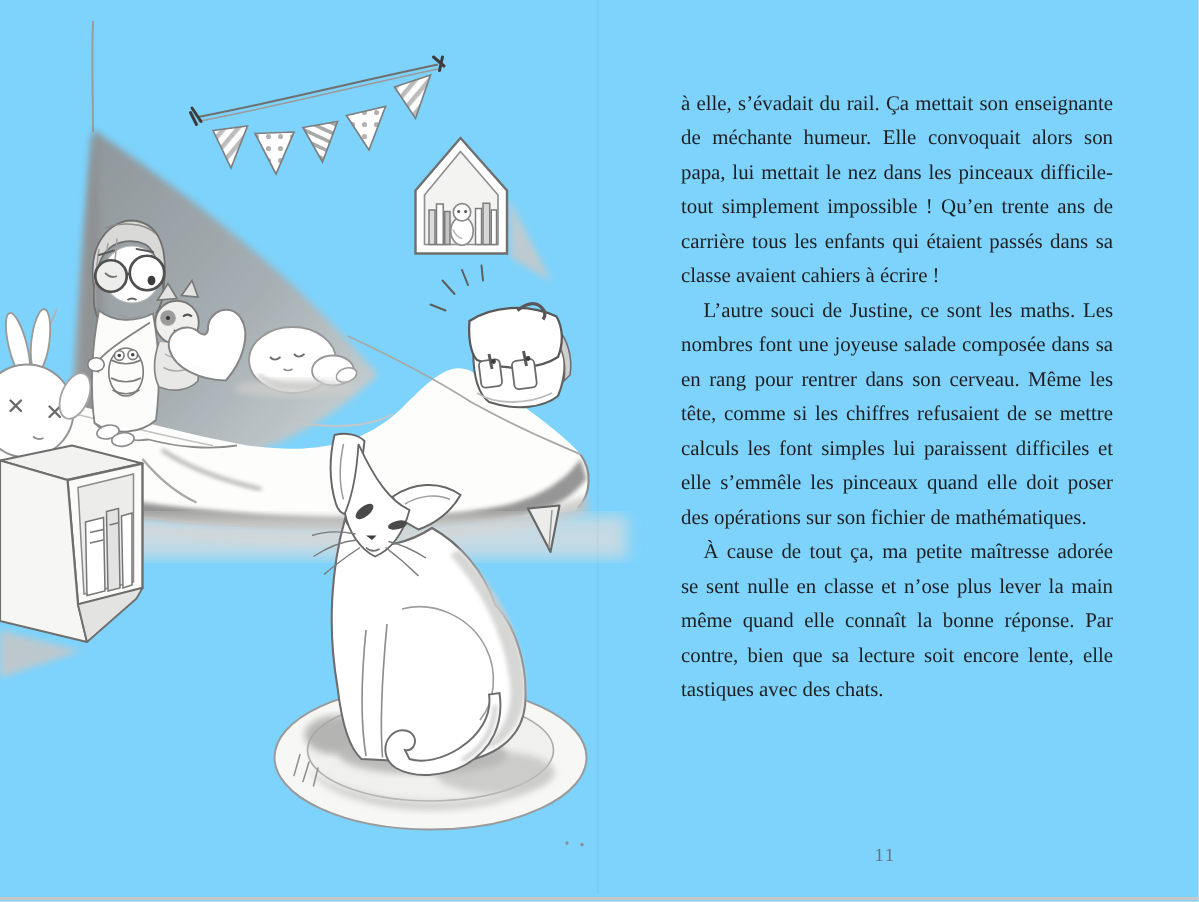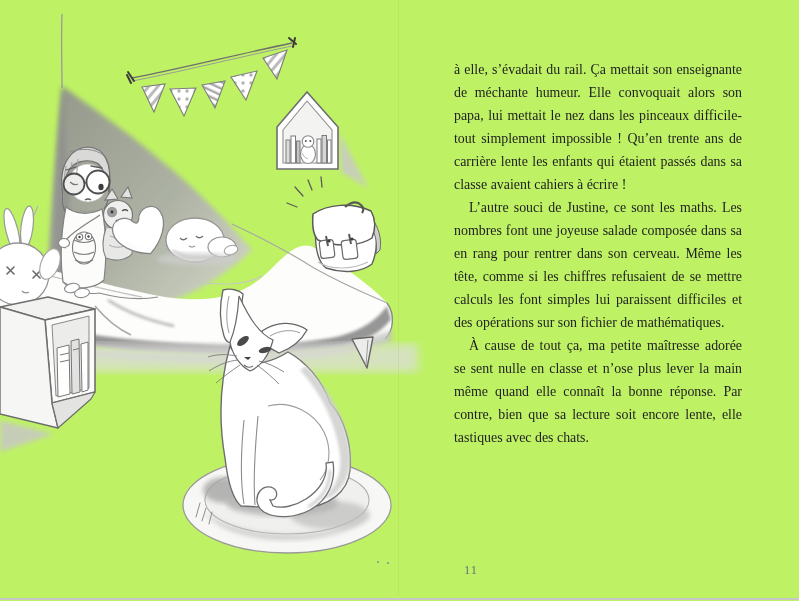--- a/index.html
+++ b/index.html
@@ -1,26 +1,26 @@
 <!DOCTYPE html>
 <html><head>
 <meta charset="utf-8">
 <style>
   html,body{margin:0;padding:0;background:#e9e9e9;}
-  .screen{position:relative;width:799px;height:601px;background:#bef264;overflow:hidden;
+  .screen{position:relative;width:799px;height:601px;background:#7dd3fc;overflow:hidden;
           font-family:"Liberation Serif",serif;}
   .bottom-edge{position:absolute;left:0;bottom:1px;width:100%;height:2px;background:#c7c7c7;}
   .gutter{position:absolute;left:398px;top:0;width:1px;height:596px;background:rgba(80,80,80,.07);}
   .illus{position:absolute;left:0;top:0;width:430px;height:601px;}
   .textcol{position:absolute;left:454px;top:58px;width:288px;color:#1e1e20;
            font-size:13.9px;line-height:23px;}
   .ln{text-align:justify;text-align-last:justify;white-space:normal;height:23px;overflow:hidden;}
   .ln.last{text-align-last:left;}
   .ln.ind{text-indent:15px;}
-  .pagenum{position:absolute;left:464px;top:563px;width:288px;
+  .pagenum{position:absolute;left:446px;top:563px;width:288px;text-align:center;
            font-size:12.5px;color:#67707c;letter-spacing:1px;}
 </style>
 </head>
 <body>
 
 <div class="screen">
 
   <svg class="illus" viewBox="0 0 430 601">
     <defs>
       <filter id="b1">
@@ -275,27 +275,28 @@
     </g>
   </svg>
 
   <div class="gutter"></div>
 
   <div class="textcol">
     <div class="ln">à elle, s’évadait du rail. Ça mettait son enseignante</div>
     <div class="ln">de méchante humeur. Elle convoquait alors son</div>
     <div class="ln">papa, lui mettait le nez dans les pinceaux difficile-</div>
     <div class="ln">tout simplement impossible ! Qu’en trente ans de</div>
-    <div class="ln">carrière lente les enfants qui étaient passés dans sa</div>
+    <div class="ln">carrière tous les enfants qui étaient passés dans sa</div>
     <div class="ln last">classe avaient cahiers à écrire !</div>
     <div class="ln ind">L’autre souci de Justine, ce sont les maths. Les</div>
     <div class="ln">nombres font une joyeuse salade composée dans sa</div>
     <div class="ln">en rang pour rentrer dans son cerveau. Même les</div>
     <div class="ln">tête, comme si les chiffres refusaient de se mettre</div>
     <div class="ln">calculs les font simples lui paraissent difficiles et</div>
+    <div class="ln">elle s’emmêle les pinceaux quand elle doit poser</div>
     <div class="ln last">des opérations sur son fichier de mathématiques.</div>
     <div class="ln ind">À cause de tout ça, ma petite maîtresse adorée</div>
     <div class="ln">se sent nulle en classe et n’ose plus lever la main</div>
     <div class="ln">même quand elle connaît la bonne réponse. Par</div>
     <div class="ln">contre, bien que sa lecture soit encore lente, elle</div>
     <div class="ln last">tastiques avec des chats.</div>
   </div>
 
   <div class="pagenum">11</div>
 

